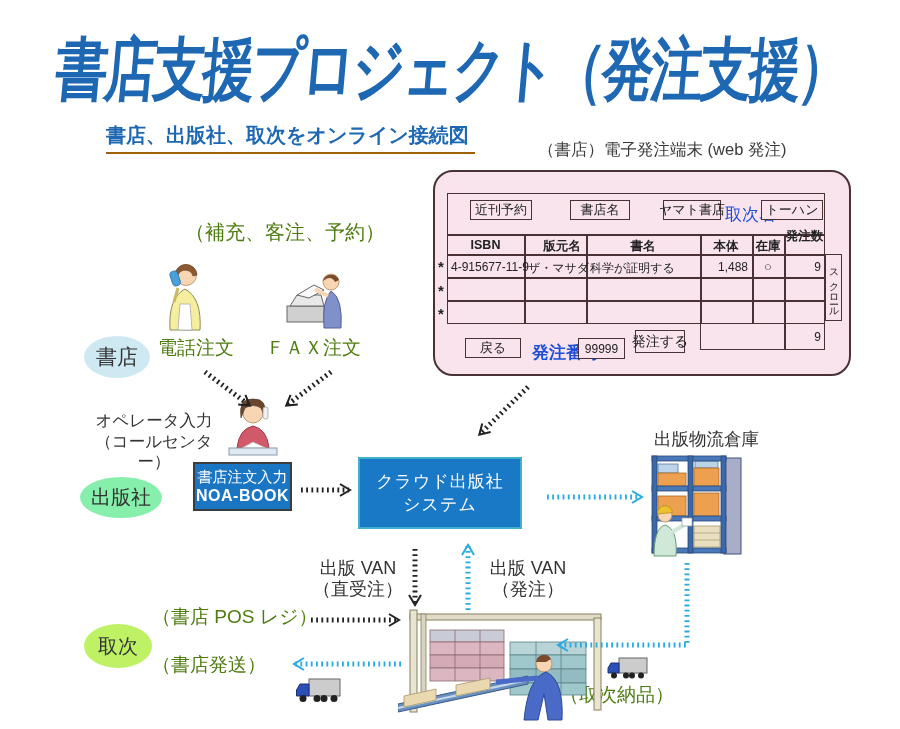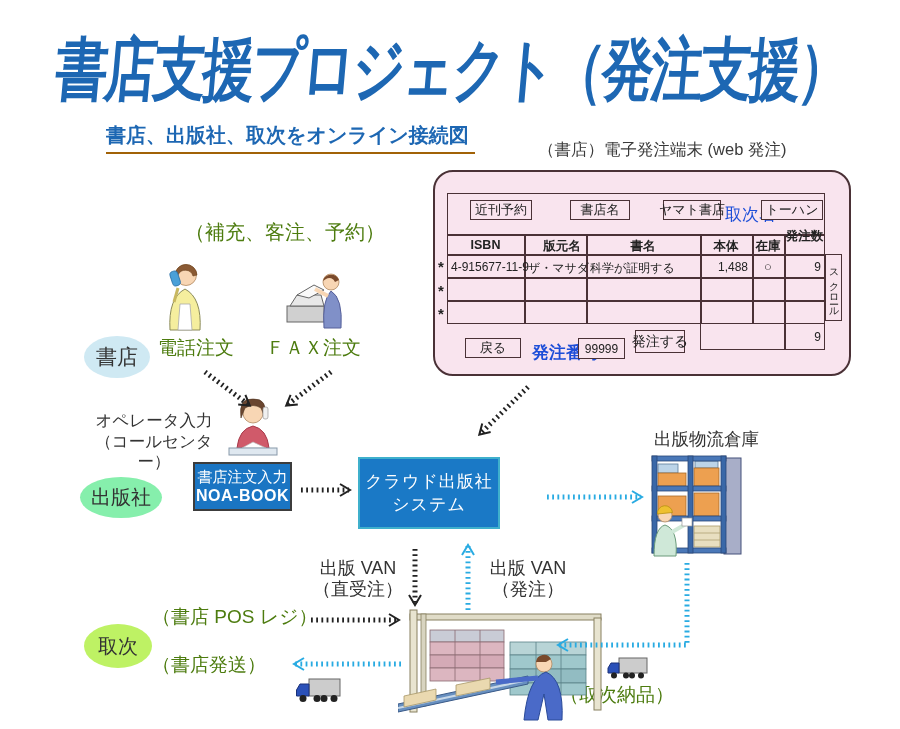--- a/index.html
+++ b/index.html
@@ -27,21 +27,21 @@
                display:flex;align-items:center;justify-content:center;}
   .scrolltext{writing-mode:vertical-rl;text-orientation:upright;font-size:10px;line-height:1;letter-spacing:1px;color:#222;}
   
   .badge{border-radius:50%;display:flex;align-items:center;justify-content:center;
          font-size:20px;color:#333;white-space:nowrap;overflow:visible;}
   
   .sysbox{display:flex;flex-direction:column;align-items:center;justify-content:center;color:#fff;box-sizing:border-box;}
   .noabook{left:193px;top:462px;width:99px;height:49px;background:#1a75c3;border:2px solid #3c3c3c;}
   .noabook .l1{font-size:15px;}
   .noabook .l2{font-size:16px;font-weight:bold;letter-spacing:0.5px;}
-  .works{left:358px;top:457px;width:142px;height:72px;background:#1a79c6;border:2.5px solid #3fb0cc;}
+  .works{left:358px;top:457px;width:164px;height:72px;background:#1a79c6;border:2.5px solid #3fb0cc;}
   .works .l1,.works .l2{font-size:17px;letter-spacing:1px;}
   .works .l3{font-size:19px;font-weight:bold;letter-spacing:0.5px;margin-top:1px;}
   .lbl{font-size:19px;color:#4d7c0f;white-space:nowrap;}
   .lbl-s{font-size:17.5px;color:#333;white-space:nowrap;}
   .van{width:92px;text-align:center;font-size:18px;color:#333;line-height:1.15;white-space:nowrap;margin-top:12px;}
   svg{display:block;}
 </style>
 </head>
 <body>
 

